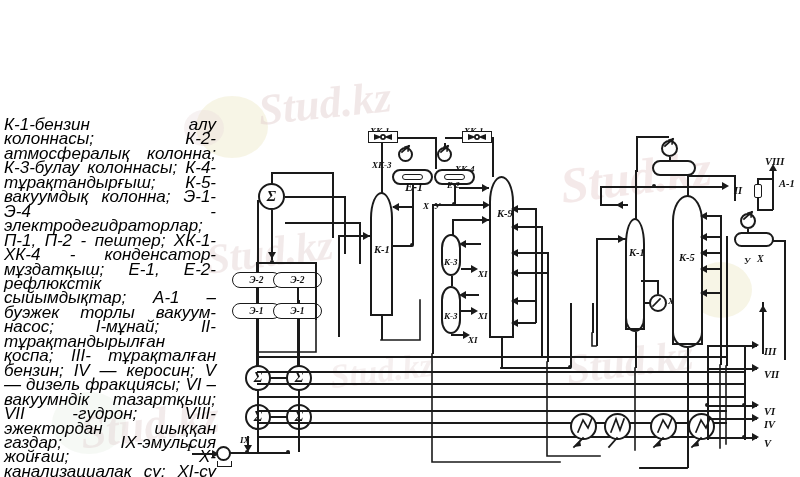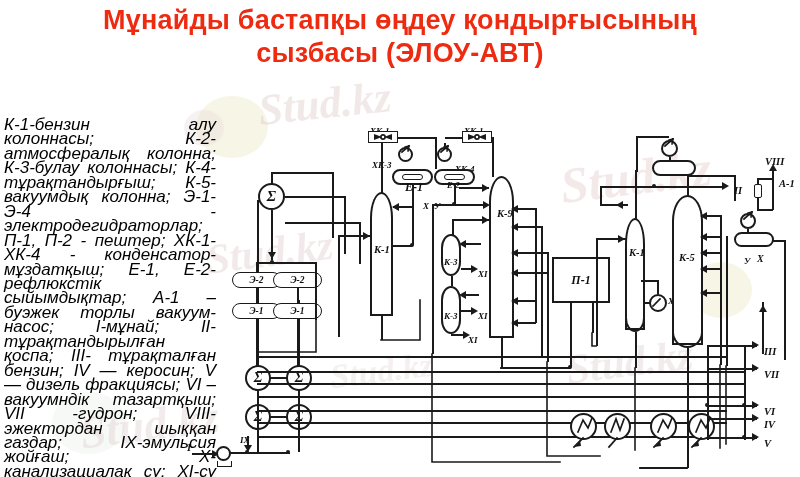--- a/index.html
+++ b/index.html
@@ -86,24 +86,20 @@
   <div class="wm-blob" style="left:184px;top:110px;width:40px;height:36px;background:#e9d9da;"></div>
   <div class="wm-blob" style="left:690px;top:262px;width:62px;height:56px;background:#e7e2b8;"></div>
   <div class="wm-blob" style="left:52px;top:392px;width:74px;height:62px;background:#e6efe2;"></div>
   <div class="wm" style="left:258px;top:78px;font-size:44px;transform:rotate(-6deg);color:#e2cdcd;">Stud.kz</div>
   <div class="wm" style="left:560px;top:148px;font-size:50px;transform:rotate(-7deg);color:#e7cfcf;">Stud.kz</div>
   <div class="wm" style="left:206px;top:228px;font-size:42px;transform:rotate(-7deg);color:#e3d2d2;">Stud.kz</div>
   <div class="wm" style="left:566px;top:338px;font-size:42px;transform:rotate(-7deg);color:#e4d4d4;">Stud.kz</div>
   <div class="wm" style="left:80px;top:398px;font-size:46px;transform:rotate(-7deg);color:#e4d4d4;">Stud.kz</div>
   <div class="wm" style="left:330px;top:352px;font-size:34px;transform:rotate(-7deg);color:#e9dcdc;">Stud.kz</div>
 
-  <div id="title" style="color: rgb(238, 42, 16);">
-    <span>Мұнайды бастапқы өңдеу қондырғысының</span>
-    <span class="l2">сызбасы (ЭЛОУ-АВТ)</span>
-  </div>
 
   <div id="legend">
     <i>К-1-бензин алу колоннасы; К-2- атмосфералық колонна; К-3-булау колоннасы; К-4-тұрақтандырғыш;  К-5-вакуумдық колонна; Э-1-Э-4 - электродегидраторлар; П-1, П-2 - пештер; ХК-1-ХК-4 - конденсатор-мұздатқыш; Е-1, Е-2-рефлюкстік сыйымдықтар; А-1 –буэжек торлы вакуум-насос;  I-мұнай;  II-тұрақтандырылған қоспа;  III- тұрақталған бензин;  IV — керосин;  V — дизель фракциясы;  VI – вакуумндік тазартқыш;  VII -гудрон;  VIII- эжектордан шыққан газдар; IX-эмульсия жойғаш; X-канализациалақ су; XI-су буы</i>
   </div>
 
   <div class="lbl lbl-m" style="left:187px;top:434px;">I</div>
   <div class="ln hl" style="left:192px;top:453px;width:22px;"></div>
   <div class="arw arw-r" style="left:212px;top:449.5px;"></div>
 
   <div class="circ" style="left:216px;top:446px;width:15px;height:15px;"></div>
@@ -245,21 +241,20 @@
   <div class="ln hl" style="left:461px;top:294px;width:18px;"></div>
   <div class="arw arw-l" style="left:459px;top:290.5px;"></div>
   <div class="ln hl" style="left:461px;top:310px;width:14px;"></div>
   <div class="arw arw-r" style="left:471px;top:306.5px;"></div>
   <div class="lbl lbl-s" style="left:478px;top:303px;">XI</div>
   <div class="ln hl" style="left:451px;top:334px;width:16px;"></div>
   <div class="arw arw-r" style="left:463px;top:330.5px;"></div>
   <div class="lbl lbl-s" style="left:468px;top:327px;">XI</div>
   <div class="ln vl" style="left:451px;top:276px;height:10px;"></div>
 
-  <div class="box" style="left:552px;top:257px;width:58px;height:46px;">П-1</div>
   <div class="ln vl" style="left:570px;top:303px;height:64px;"></div>
   <div class="ln vl" style="left:592px;top:303px;height:30px;"></div>
   <div class="dot" style="left:568px;top:365px;"></div>
 
   <div class="col col-top" style="left:625px;top:218px;width:20px;height:112px;"></div>
   <div class="col-bot" style="position:absolute;left:625px;top:316px;width:20px;height:16px;border:2.1px solid #1a1a1a;border-top:none;box-sizing:border-box;border-radius:0 0 50% 50%/0 0 14px 14px;"></div>
   <div class="lbl lbl-m" style="left:629px;top:239px;">К-1</div>
   <div class="ln vl" style="left:635px;top:170px;height:50px;"></div>
   <div class="ln hl" style="left:596px;top:238px;width:30px;"></div>
   <div class="arw arw-r" style="left:618px;top:234.5px;"></div>

